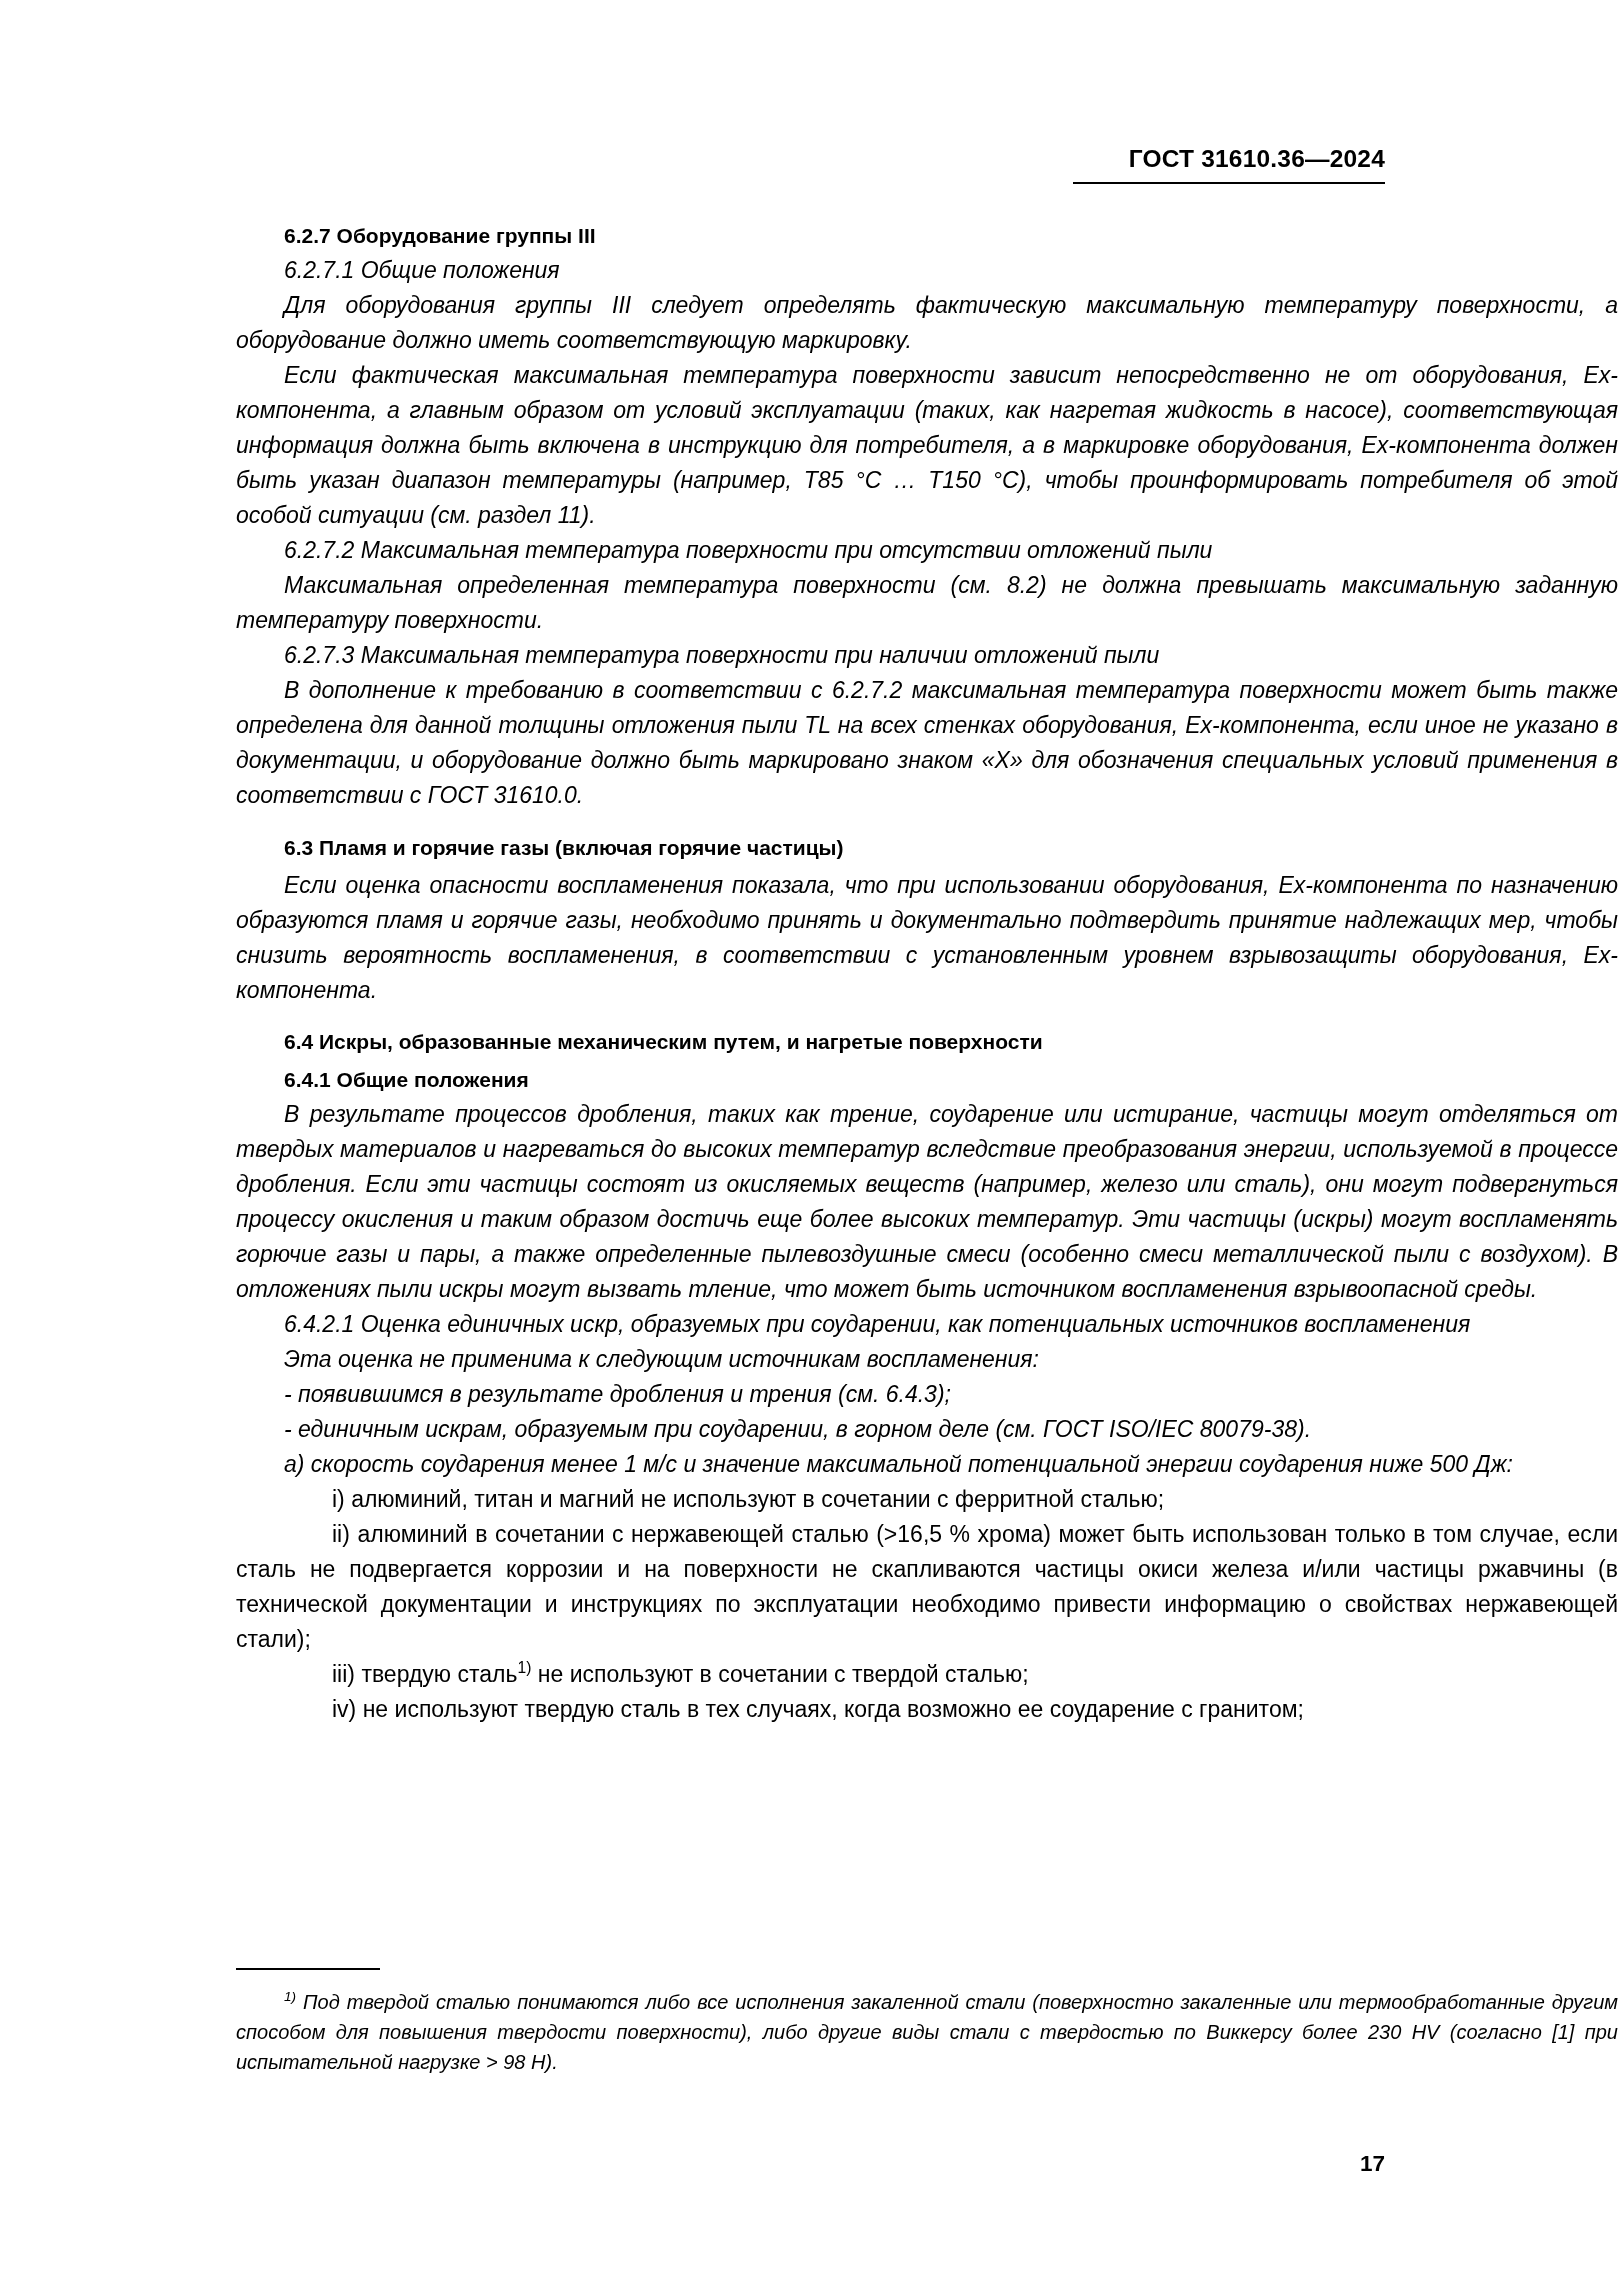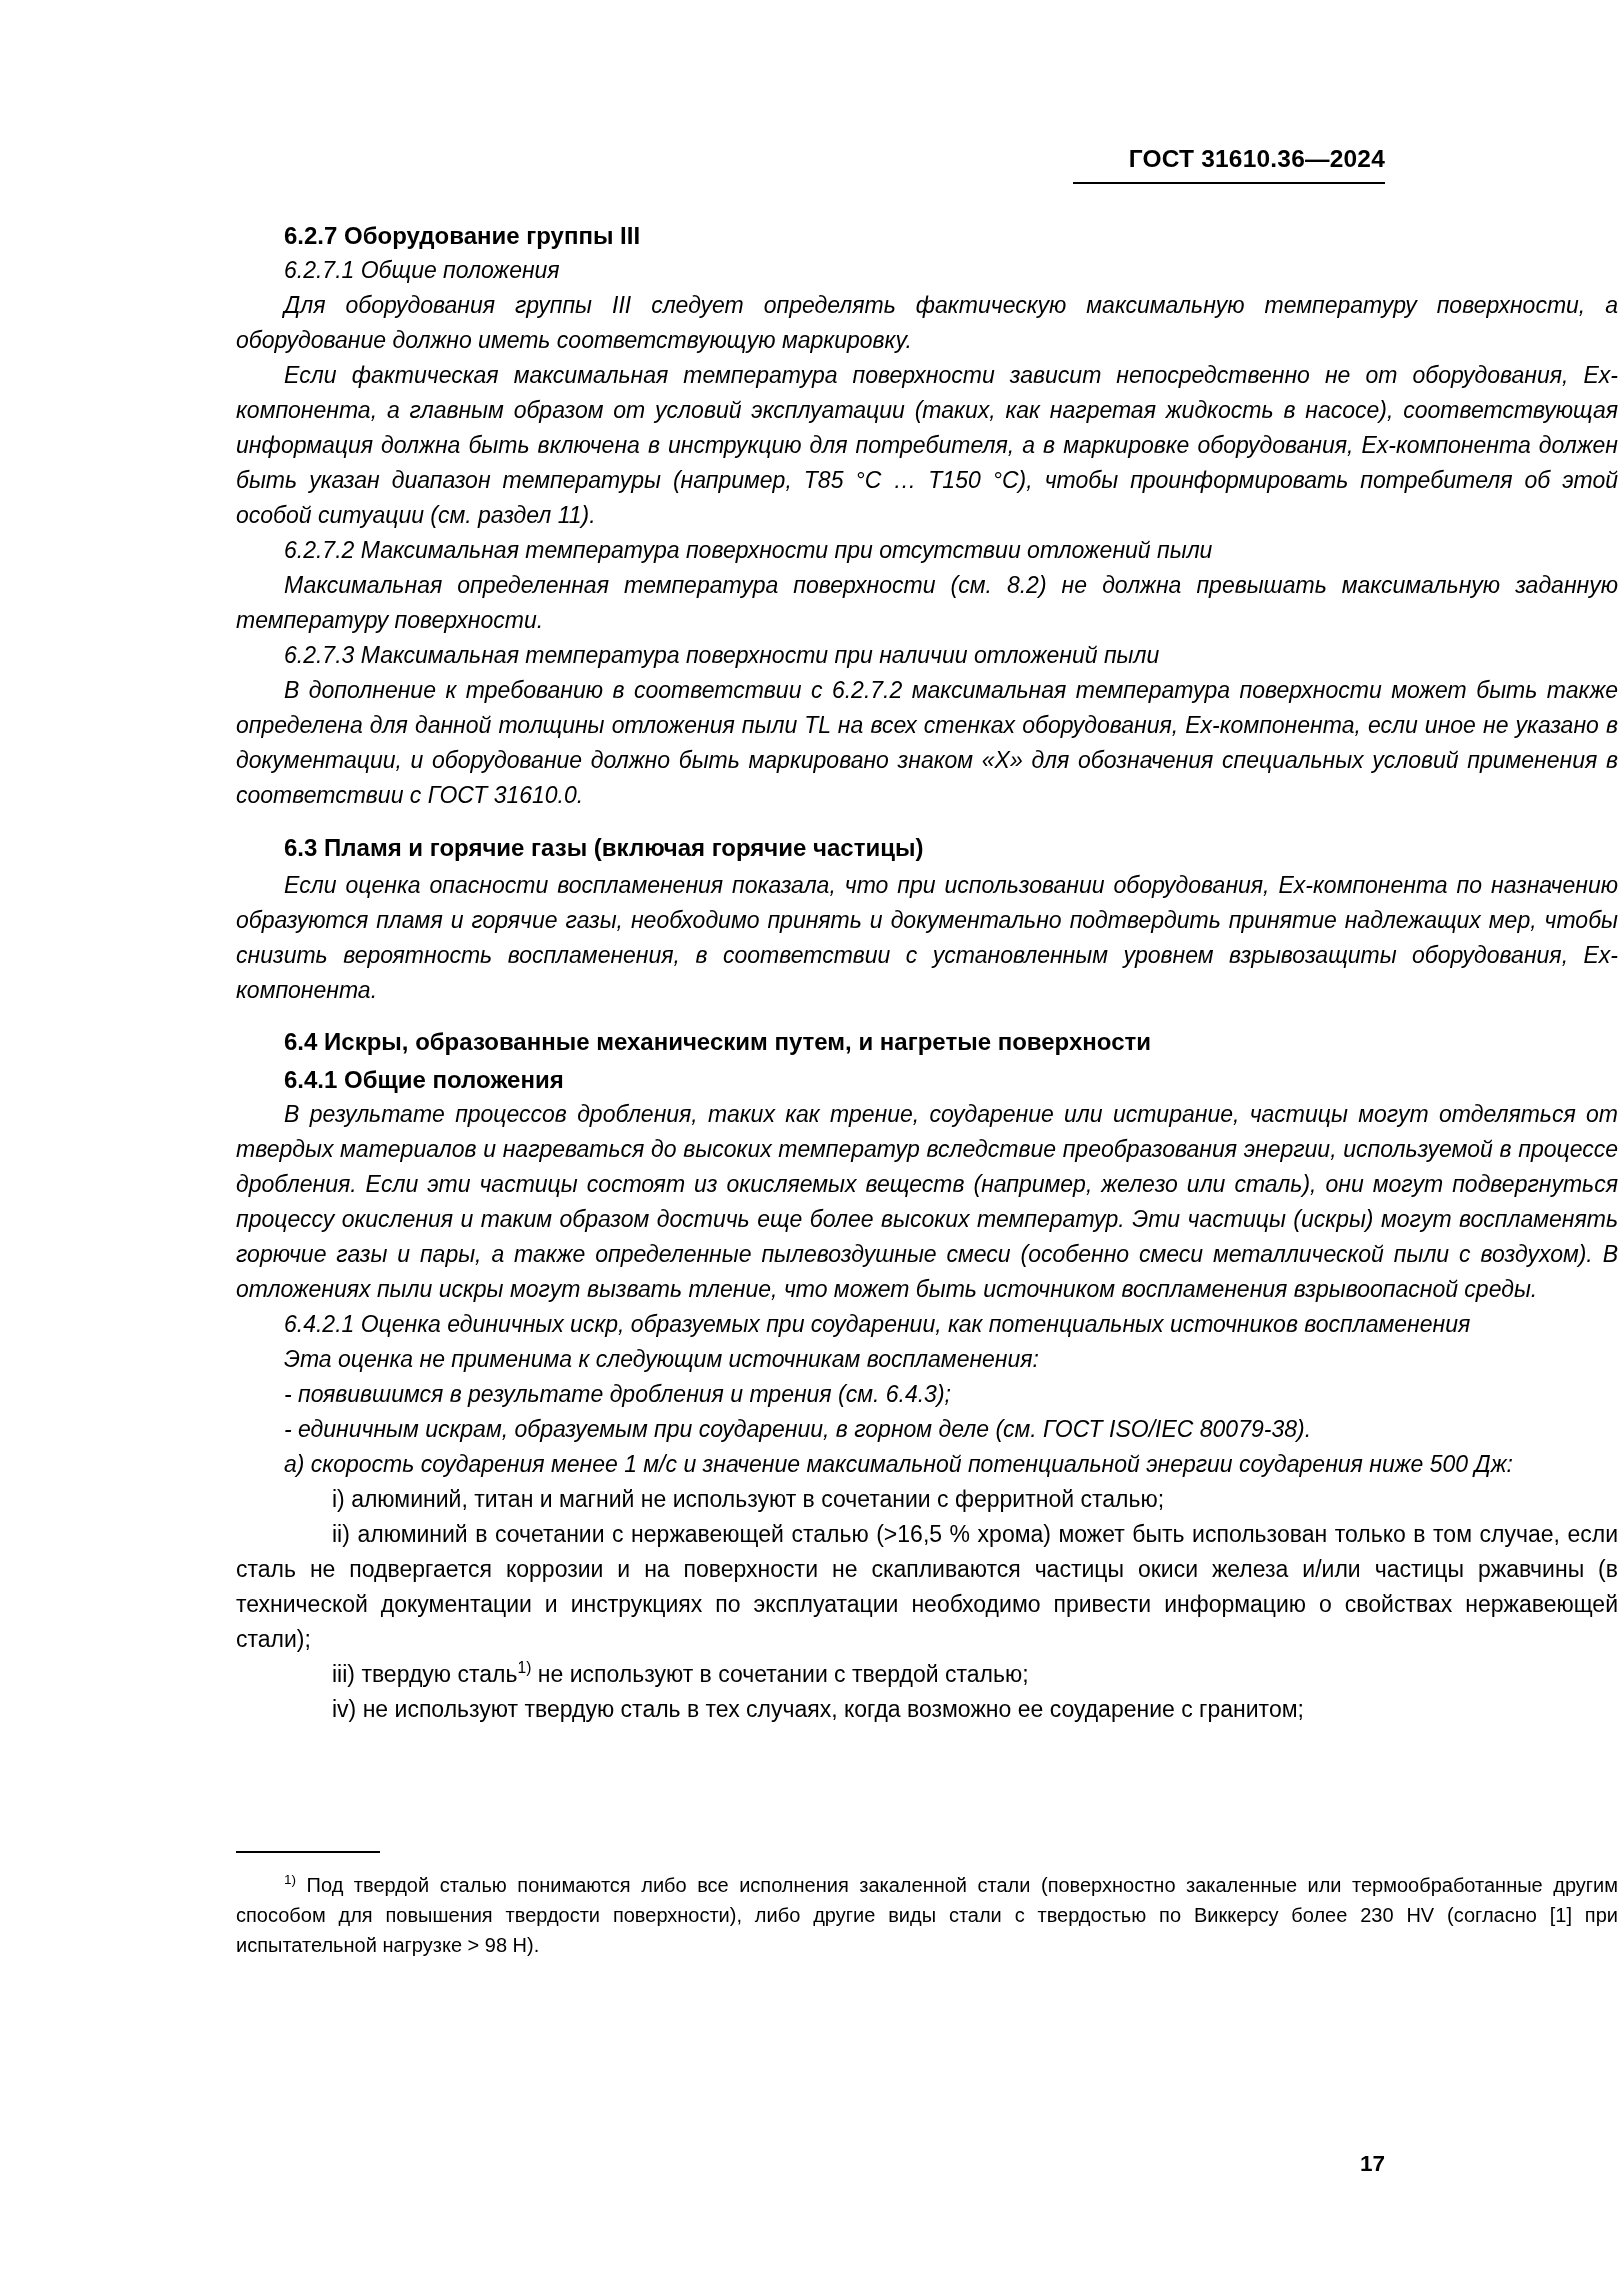--- a/index.html
+++ b/index.html
@@ -48,21 +48,21 @@
     text-justify: inter-word;
     hyphens: manual;
   }
   .ind {
     text-indent: 48px;
     font-style: italic;
   }
   .h-bold {
     font-weight: bold;
     margin: 0;
-    font-size: 24px;
+    font-size: 21px;
     line-height: 35px;
     text-indent: 48px;
     text-align: left;
   }
   .gap-s { height: 2.9px; }
   .gap-m { height: 16.7px; }
   .footnote-sep {
     width: 144px;
     height: 2px;
     background: #000000;
@@ -83,22 +83,23 @@
   .pagenum {
     position: absolute;
     right: 120px;
     bottom: 116px;
     font-size: 22.5px;
     font-weight: bold;
   }
   .footnote-block {
     position: absolute;
     left: 120px;
-    top: 1851px;
+    top: 1968px;
     width: 1382px;
+    font-style: italic;
   }
 </style>
 </head>
 <body>
 
 <div class="page">
 
   <div class="header">ГОСТ 31610.36—2024</div>
   <div class="header-rule"></div>
 

